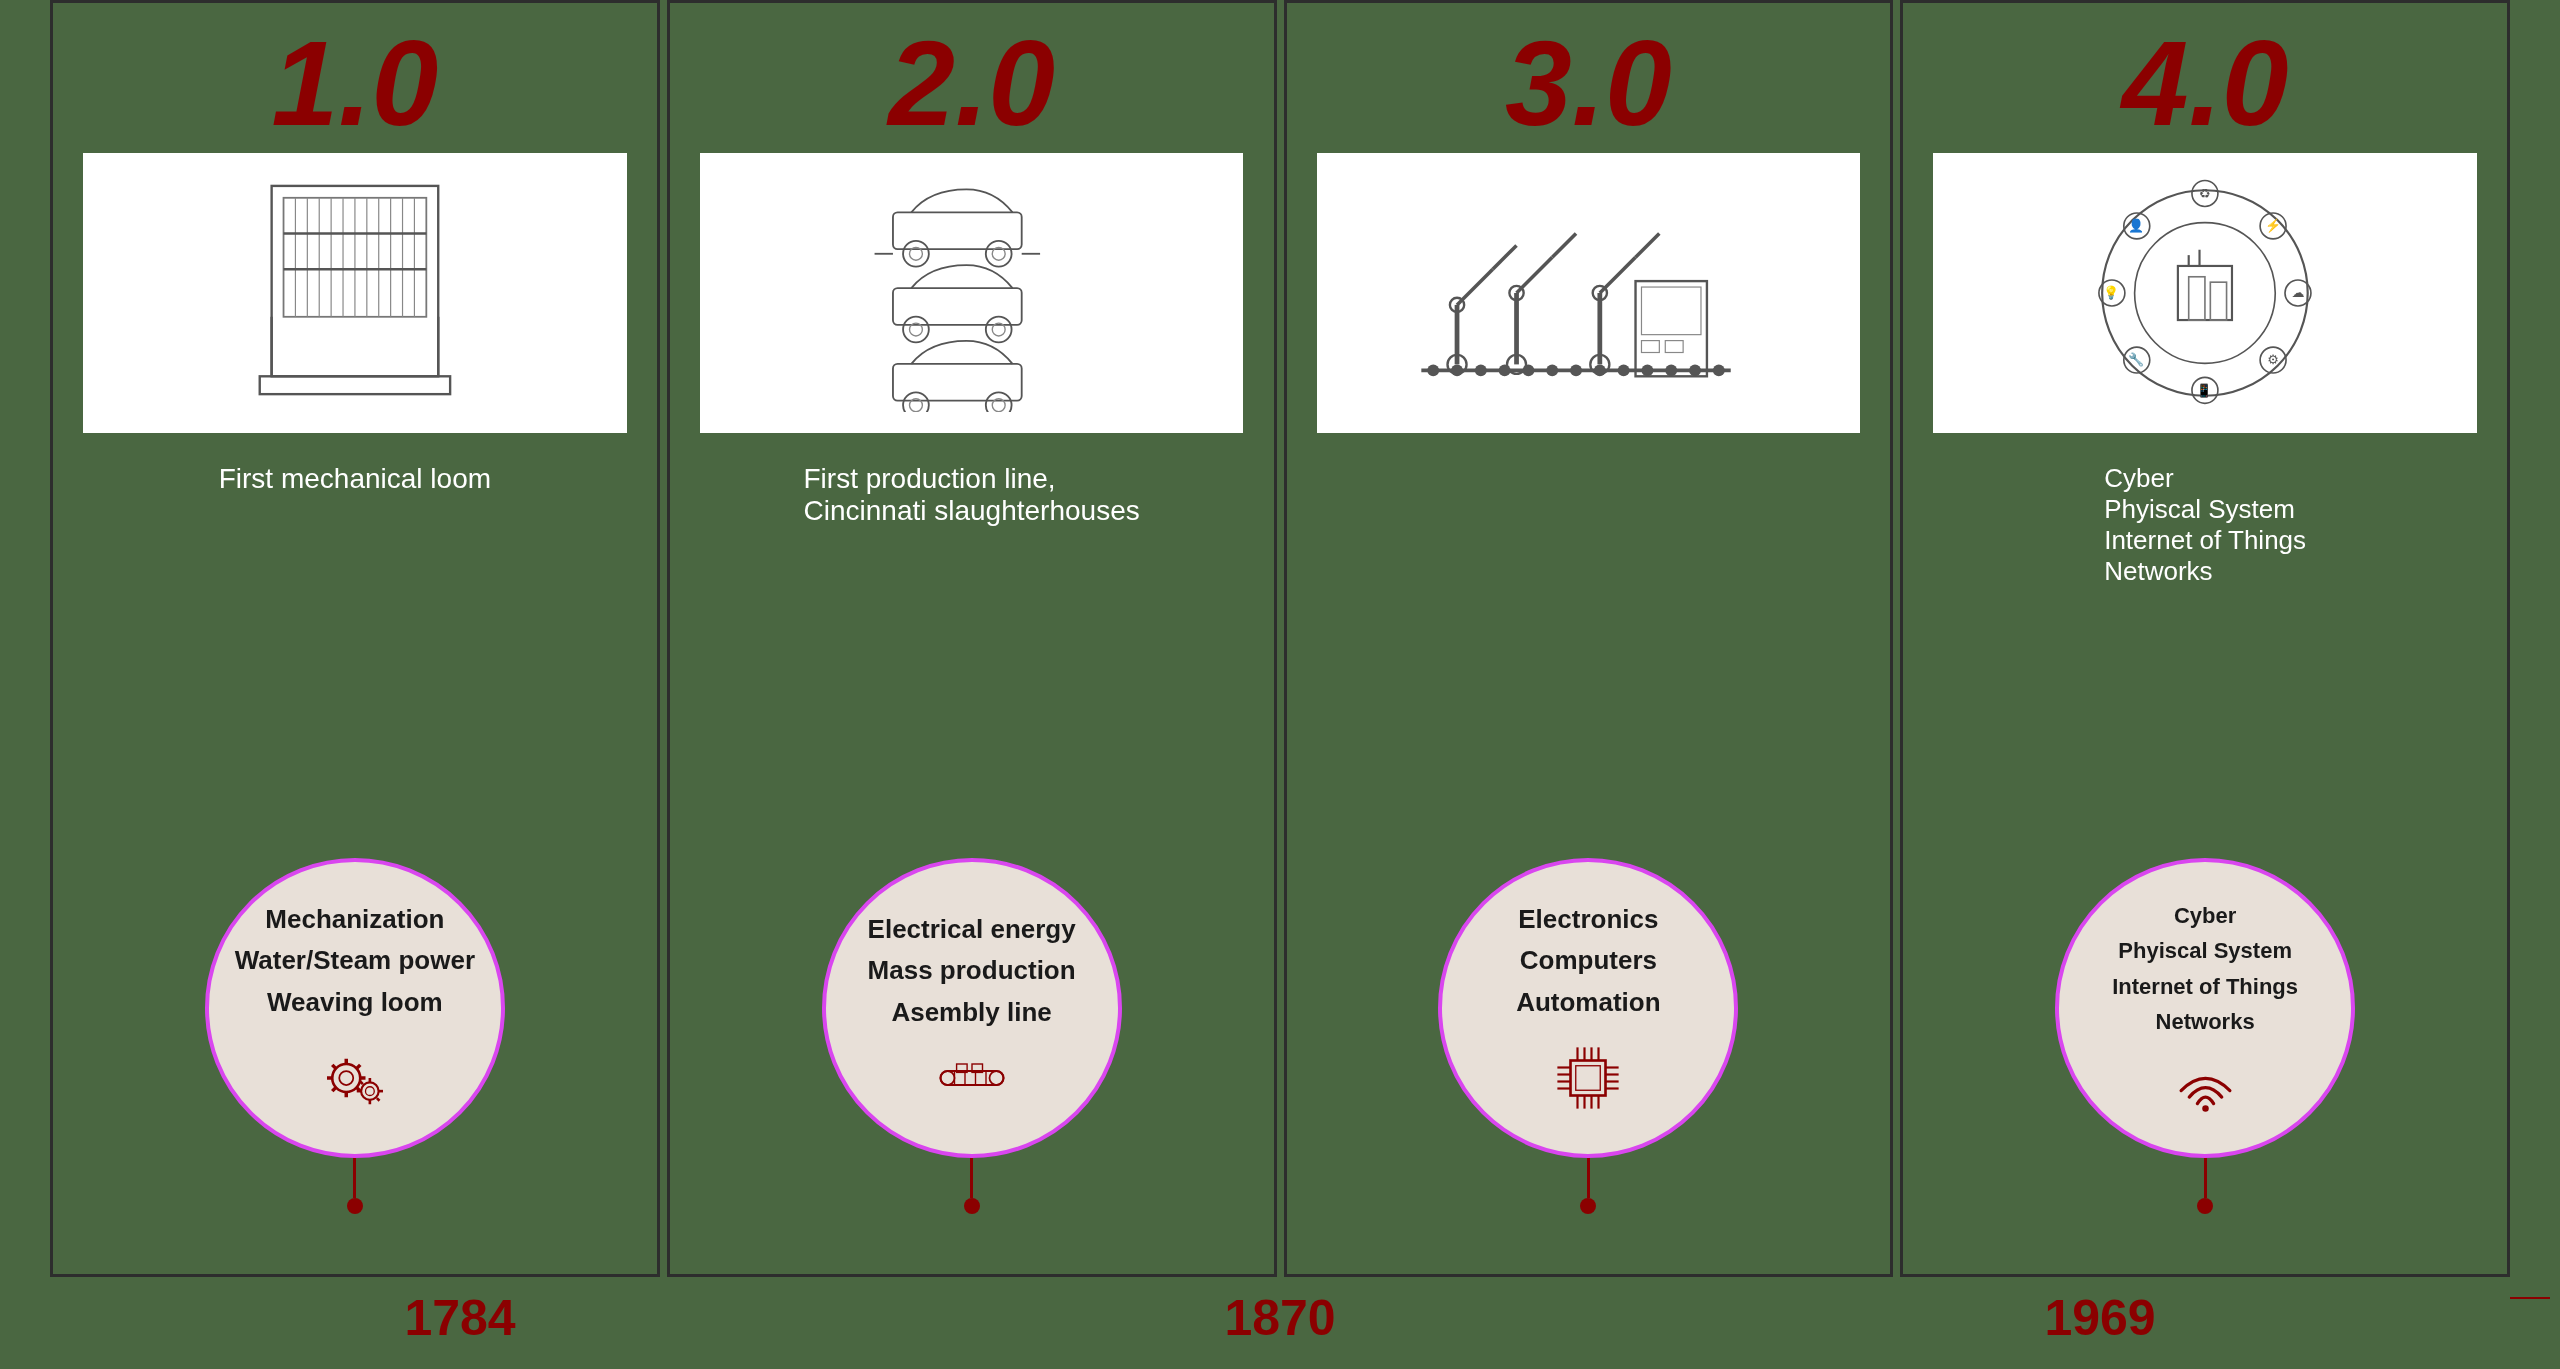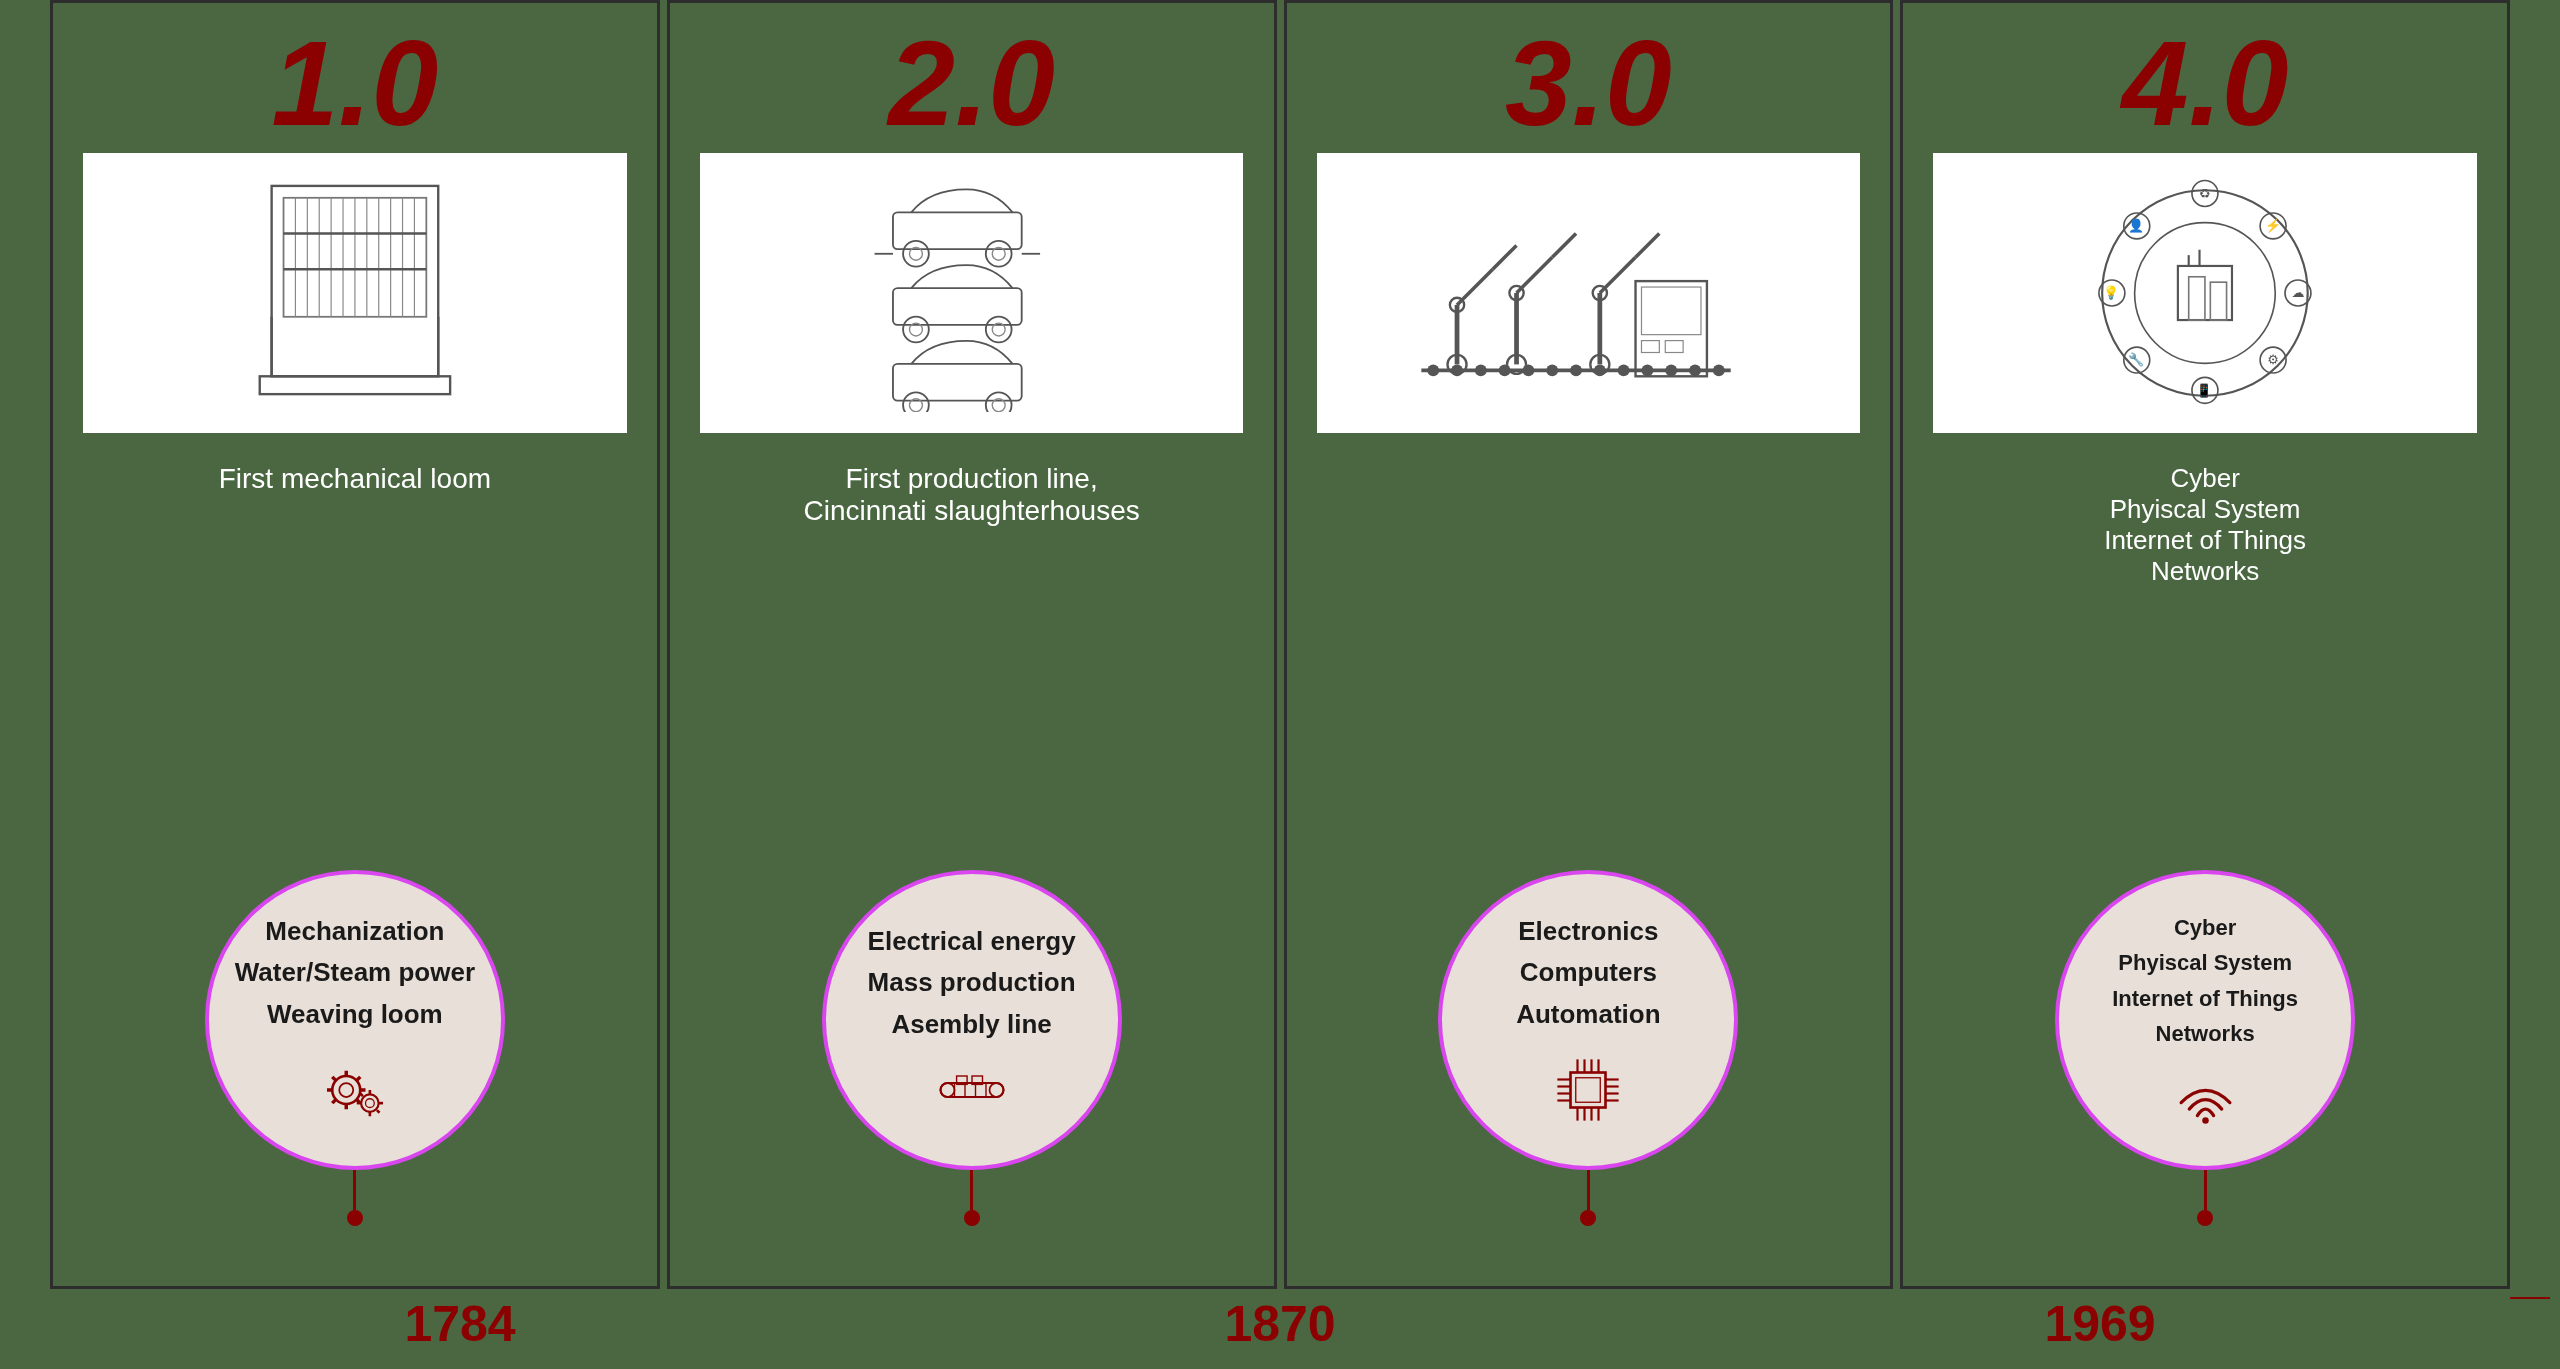--- a/index.html
+++ b/index.html
@@ -59,21 +59,20 @@
     }
 
     .image-box svg {
       width: 85%;
       height: 85%;
     }
 
     .description-text {
       color: white;
       font-size: 28px;
-      text-align: center;
       padding: 10px 20px;
       min-height: 80px;
     }
 
     .circle-container {
       position: relative;
       display: flex;
       flex-direction: column;
       align-items: center;
       margin-top: auto;
@@ -117,21 +116,21 @@
       width: 16px;
       height: 16px;
       border-radius: 50%;
       background: #8b0000;
     }
 
     
     .timeline-row {
       display: flex;
       flex-direction: row;
-      height: 80px;
+      height: 92px;
       width: 2460px;
       align-items: center;
       position: relative;
       background: #4a6741;
     }
 
     .year-label {
       flex: 1;
       text-align: center;
       font-size: 50px;

